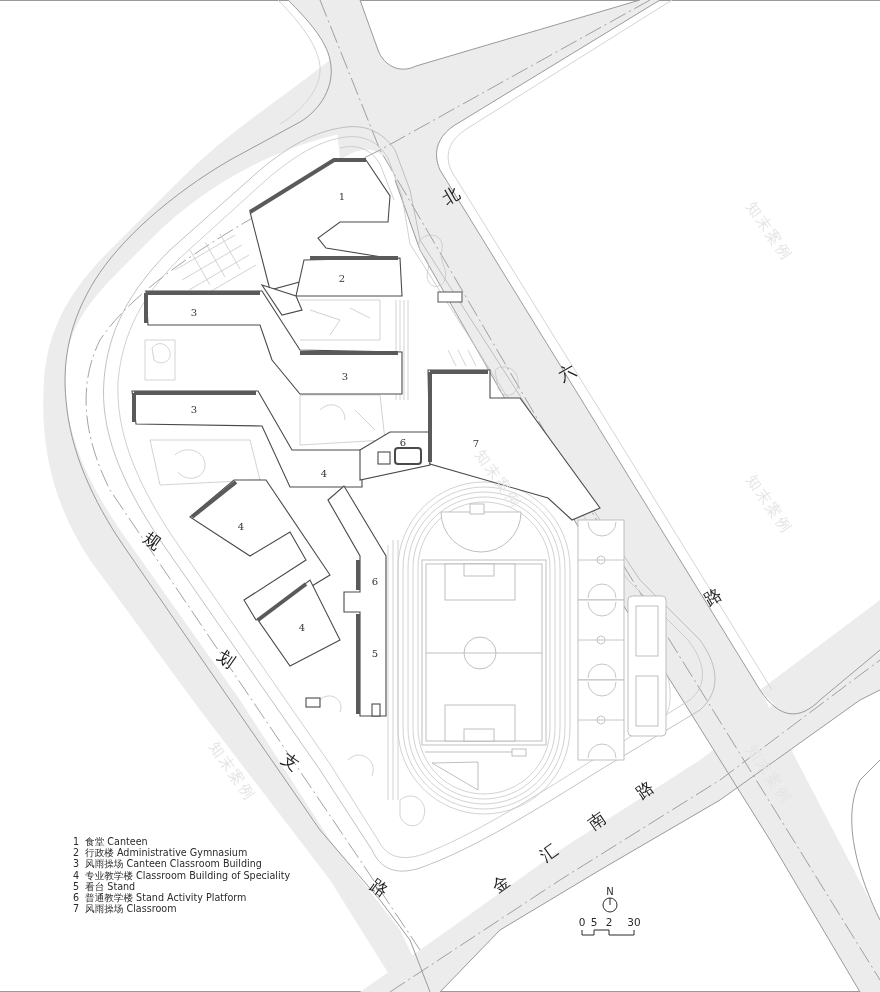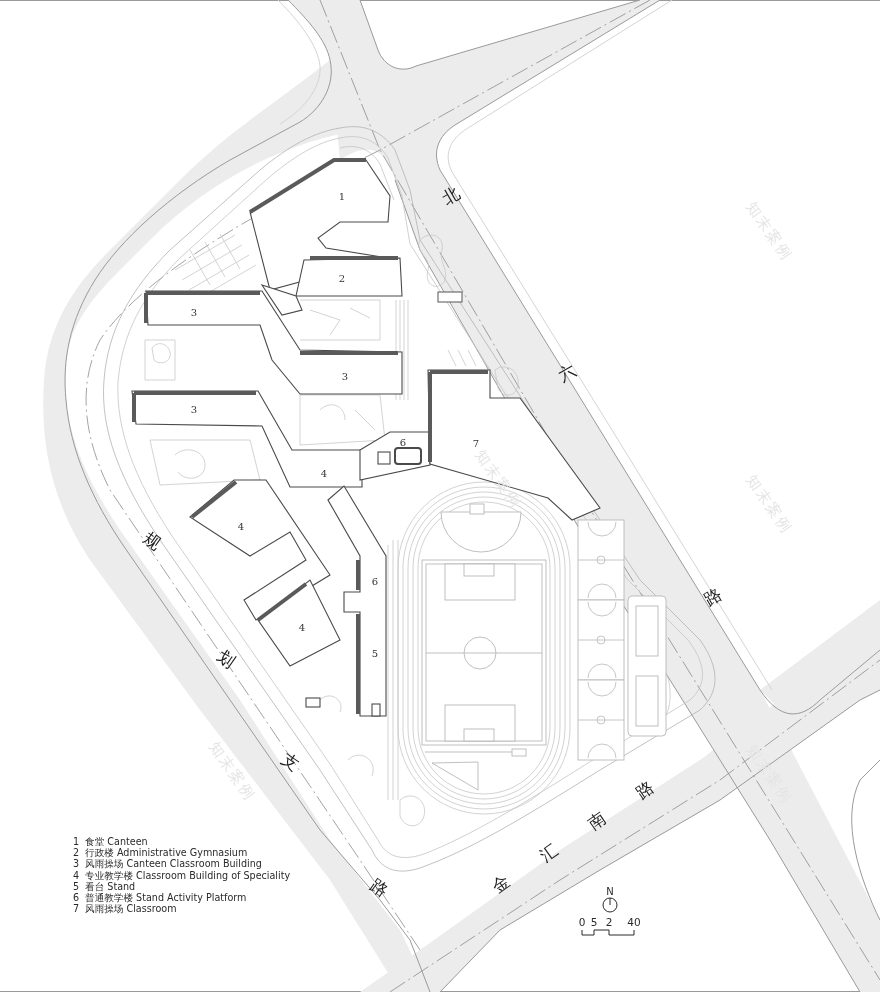--- a/index.html
+++ b/index.html
@@ -245,18 +245,18 @@
     <svg width="22" height="16" viewBox="0 0 22 16">
       <circle cx="11" cy="8" r="7" fill="none" stroke="#2a2a2a" stroke-width="1"></circle>
       <line x1="11" y1="1" x2="11" y2="8" stroke="#2a2a2a" stroke-width="1"></line>
     </svg>
   </div>
 
   <div id="scale">
     <span style="left:6px">0</span>
     <span style="left:18px">5</span>
     <span style="left:33px">2</span>
-    <span style="left:58px">40</span>
+    <span style="left:58px">30</span>
     <svg width="70" height="30" viewBox="0 0 70 30" style="position:absolute;left:0;top:11px">
       <path d="M6,3 L6,8 L18,8 L18,3 L33,3 L33,8 L58,8 L58,3" fill="none" stroke="#2a2a2a" stroke-width="1"></path>
     </svg>
   </div>
 </div>
 
 </body></html>

